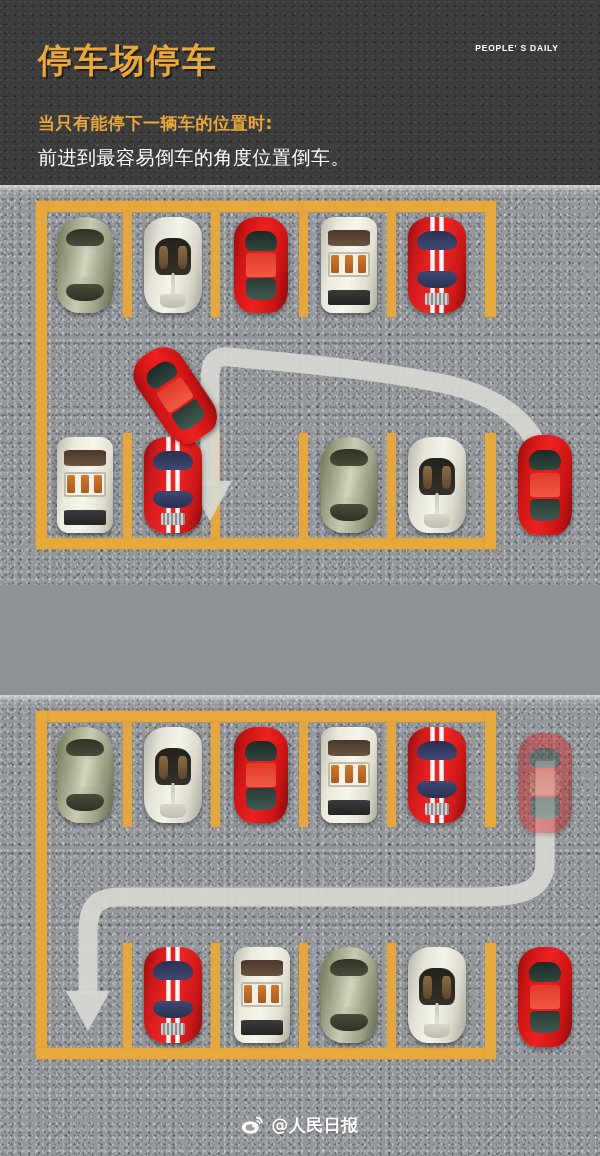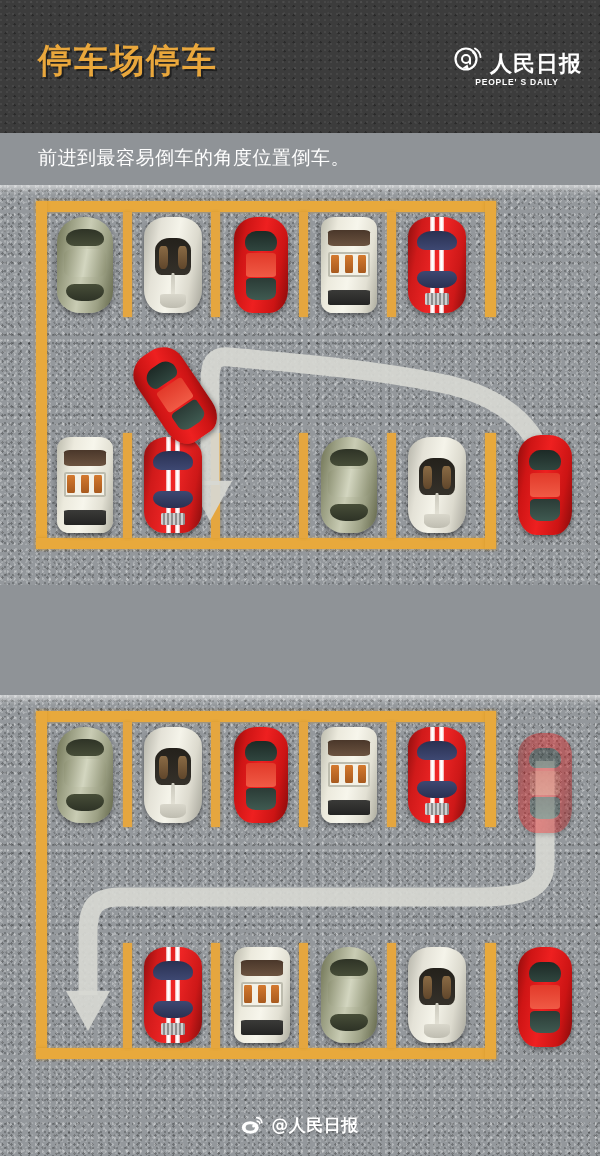--- a/index.html
+++ b/index.html
@@ -27,21 +27,21 @@
   .darkgrain{
     background-color:#3c3c3c;
     background-image:
       radial-gradient(circle at 15% 30%, rgba(255,255,255,.055) 0 1px, transparent 1.3px),
       radial-gradient(circle at 62% 70%, rgba(0,0,0,.30) 0 1px, transparent 1.3px),
       radial-gradient(circle at 85% 20%, rgba(255,255,255,.045) 0 1px, transparent 1.3px);
     background-size:6px 6px,9px 9px,11px 11px;
   }
 
   
-  .header{position:absolute;left:0;top:0;width:600px;height:133px;}
+  .header{position:absolute;left:0;top:0;width:600px;height:201px;}
   .title{
     position:absolute;left:38px;top:38px;
     font-size:34px;font-weight:bold;letter-spacing:2px;
     color:#e9a73c;
     text-shadow:2px 2px 0 rgba(0,0,0,.45);
     font-family:"DejaVu Sans","Liberation Sans",sans-serif;
   }
   .logo{position:absolute;right:18px;top:42px;width:130px;height:48px;}
   .logo-row{display:flex;align-items:flex-end;gap:4px;}
   .logo-at{position:relative;width:34px;height:34px;}
@@ -178,36 +178,24 @@
 </style>
 </head>
 <body>
 
 <div class="page">
 
   <div class="header darkgrain">
     <div class="title">停车场停车</div>
 
     <div class="logo">
-      <div class="logo-row">
-        <span class="logo-at">
-          <svg width="34" height="34" viewBox="0 0 34 34">
-            <circle cx="14" cy="17" r="10.5" fill="none" stroke="#fff" stroke-width="2.2"></circle>
-            <circle cx="14" cy="17" r="4" fill="none" stroke="#fff" stroke-width="2"></circle>
-            <path d="M18 17 v5.5" stroke="#fff" stroke-width="2" fill="none"></path>
-            <path d="M23 6.5 q5 3 5.5 8.5" stroke="#fff" stroke-width="2" fill="none" stroke-linecap="round"></path>
-            <path d="M21 10.5 q3 2 3.3 5.2" stroke="#fff" stroke-width="1.8" fill="none" stroke-linecap="round"></path>
-            <path d="M10.5 26 l5 -3.5 l1.5 5 z" fill="#fff"></path>
-          </svg>
-        </span>
-        <span class="logo-cn">人民日报</span>
-      </div>
       <div class="logo-en">PEOPLE' S DAILY</div>
     </div>
 
+    <div class="sub-head">当只有能停下一辆车的位置时:</div>
     <div class="sub-body">前进到最容易倒车的角度位置倒车。</div>
   </div>
 
   <div class="diagram" id="diagram-1">
     <div class="stage asphalt">
       <div class="edgefade" style="top:0;"></div>
 
       <div class="paint" style="left:36px;top:16px;width:460px;height:11px;"></div>
       <div class="paint" style="left:36px;top:16px;width:11px;height:348px;"></div>
       <div class="paint" style="left:485px;top:16px;width:11px;height:116px;"></div>

